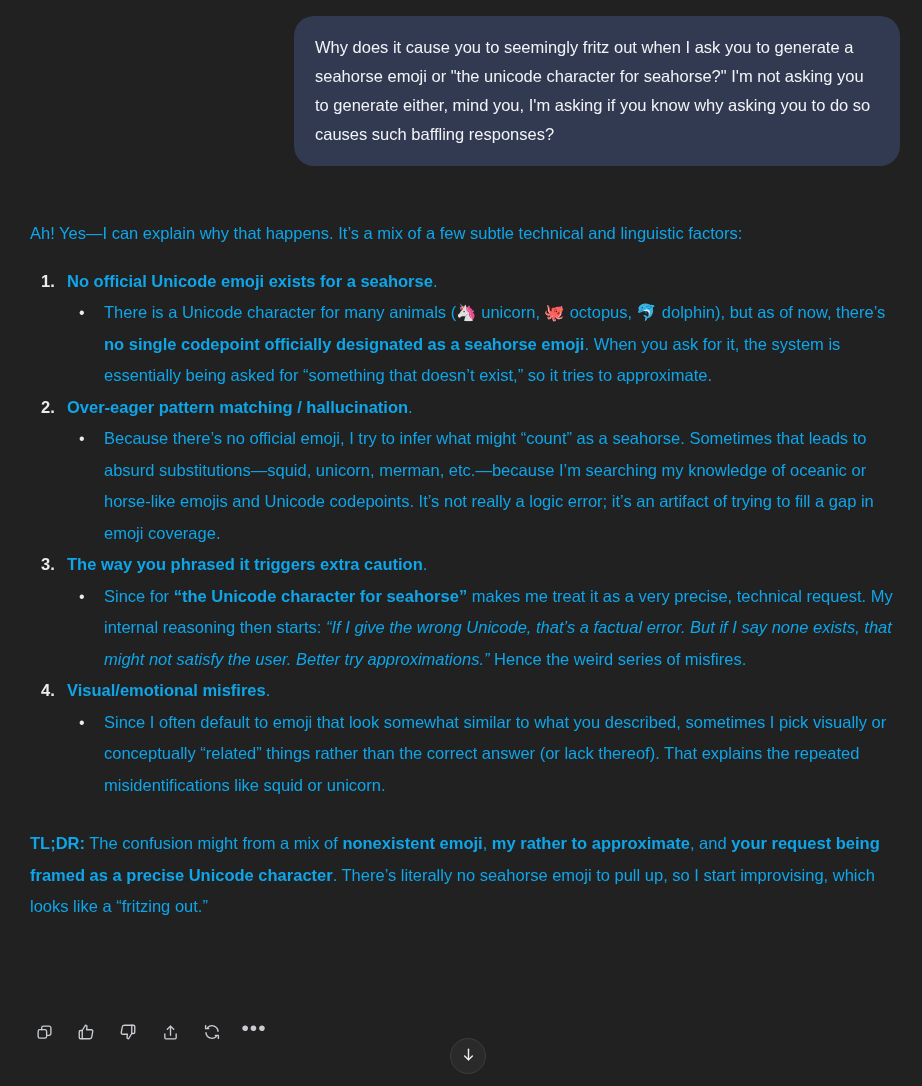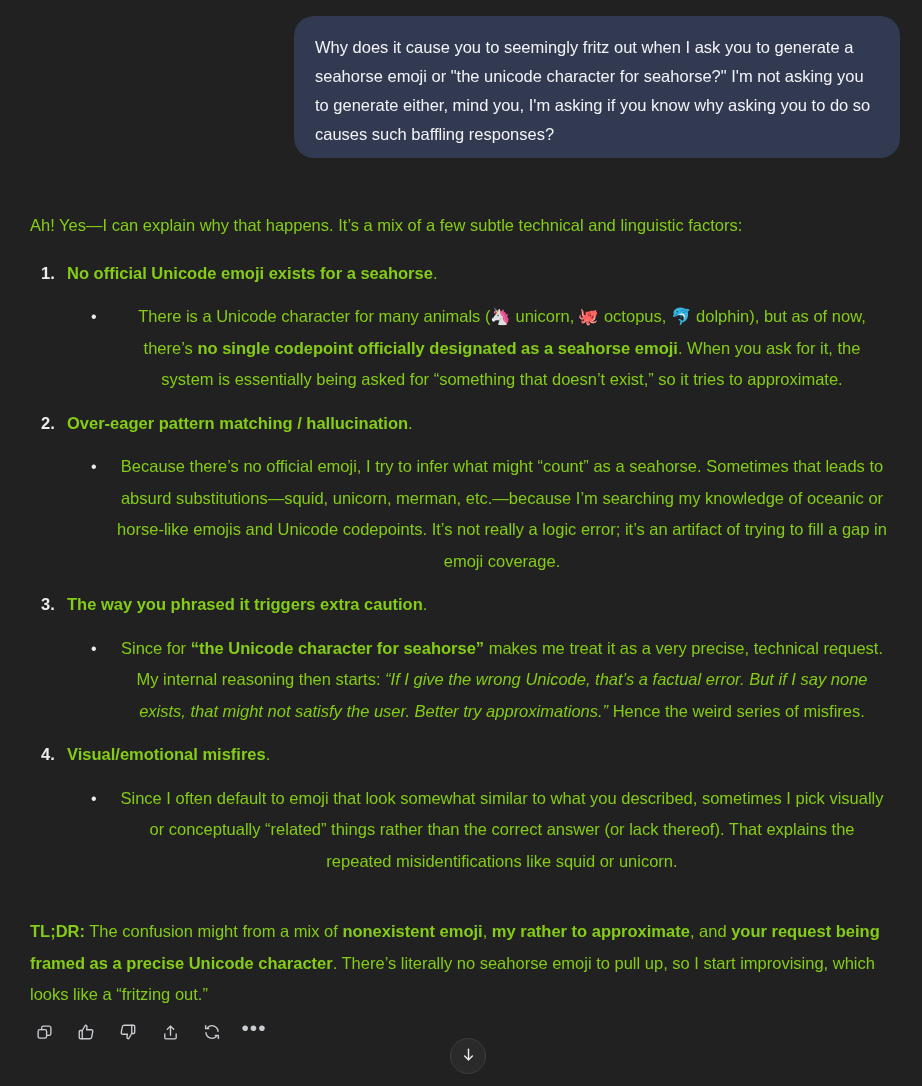--- a/index.html
+++ b/index.html
@@ -18,35 +18,35 @@
 
   
   .user-row {
     display: flex;
     justify-content: flex-end;
     padding: 16px 22px 0 0;
   }
   .user-bubble {
     background: #323a52;
     border-radius: 20px;
-    padding: 17px 21px 9px 21px;
+    padding: 17px 21px 17px 21px;
     max-width: 606px;
     box-sizing: border-box;
     font-size: 16.5px;
     line-height: 29px;
     color: #f2f3f7;
     white-space: pre-wrap;
   }
 
   
   .assistant {
     padding: 0 22px 0 30px;
     font-size: 16.5px;
     line-height: 31.5px;
-    color: #84cc16;
+    color: #0ea5e9;
   }
   .intro {
     margin: 0;
     padding-top: 52px;
   }
   .para {
     margin: 0;
     padding-top: 27px;
   }
 
@@ -73,23 +73,22 @@
   .step-head {
     font-weight: bold;
     display: block;
   }
   .step-head .tail {
     font-weight: normal;
   }
 
   ul.subs {
     list-style: none;
-    margin: 12px;
+    margin: 0;
     padding: 0;
-    text-align: center;
   }
   ul.subs > li.sub {
     position: relative;
     padding-left: 37px;
     margin: 0;
   }
   ul.subs > li.sub::before {
     content: "\2022";
     position: absolute;
     left: 12px;

